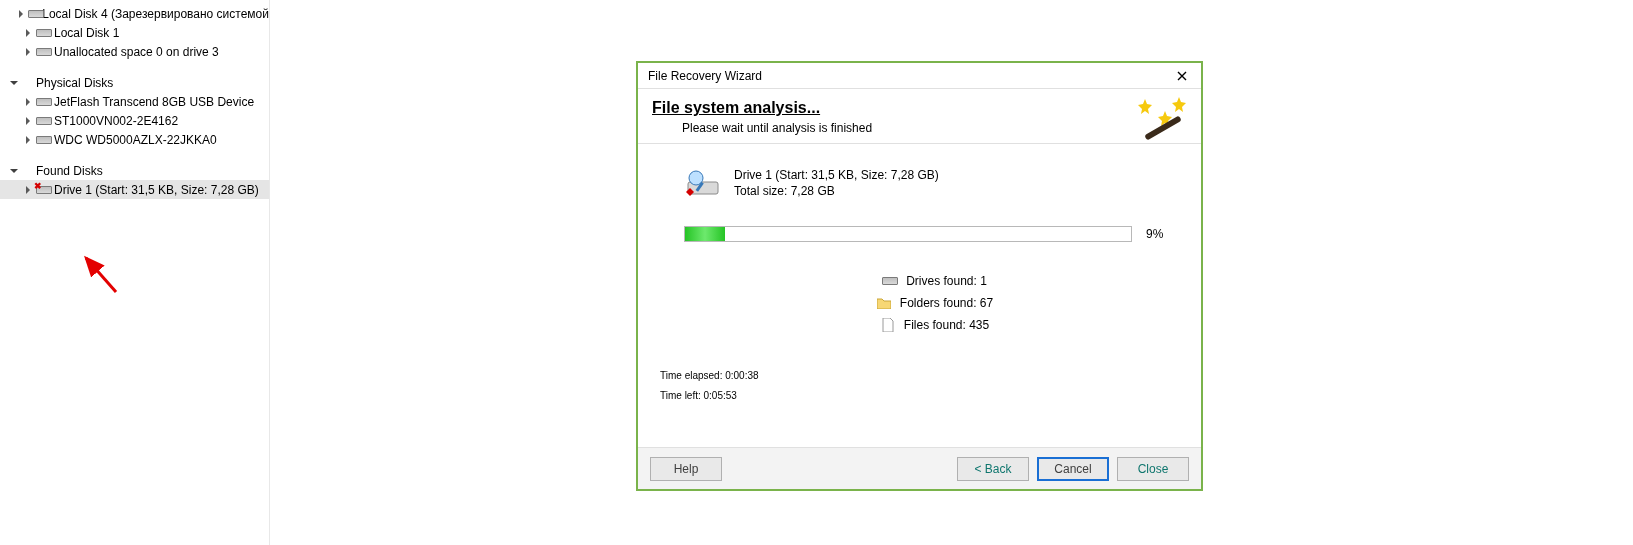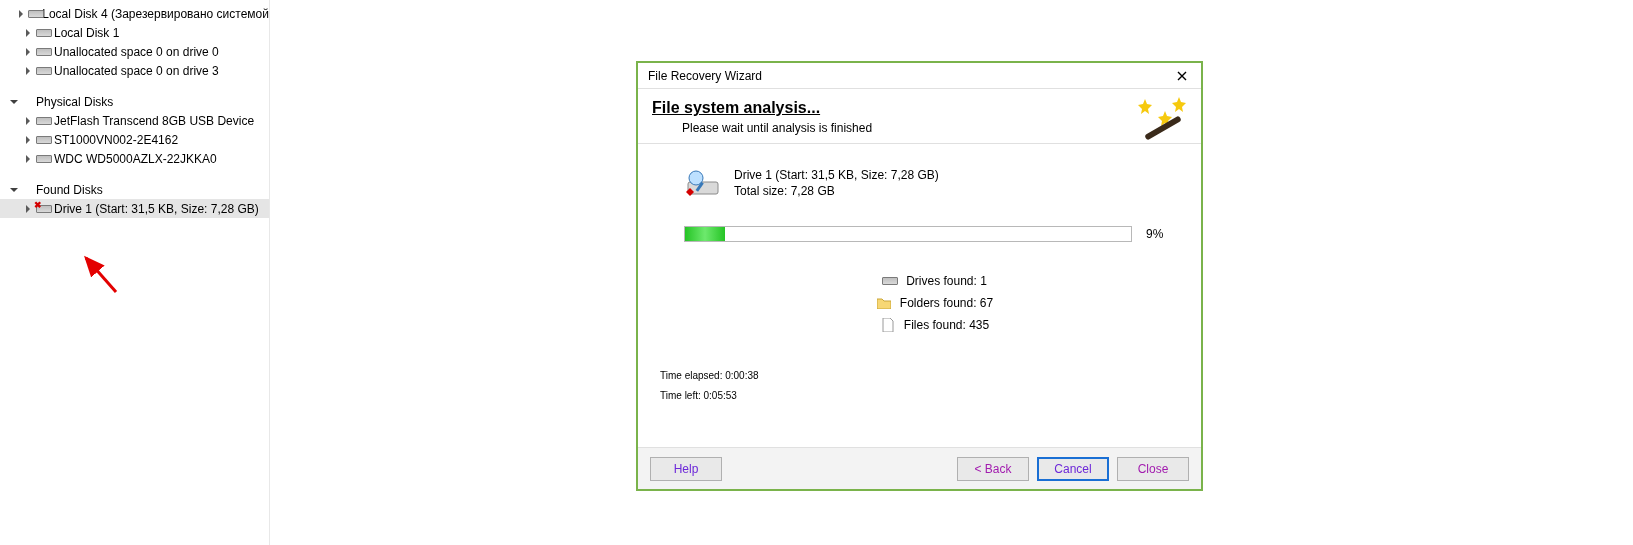--- a/index.html
+++ b/index.html
@@ -148,26 +148,26 @@
     height: 42px;
     border-top: 1px solid #e0e0e0;
     background: #f3f3f3;
     display: flex; align-items: center;
     padding: 0 12px;
   }
   .btn {
     height: 24px; min-width: 72px;
     background: #e9e9e9;
     border: 1px solid #b0b0b0;
-    color: #6d28d9;
+    color: #404040;
     font-size: 12px;
     display: inline-flex; align-items:center; justify-content:center;
     cursor: pointer;
   }
-  .btn.disabled { color: #a21caf; cursor: default; }
+  .btn.disabled { color: #0f766e; cursor: default; }
   .btn.primary { border: 2px solid #1a6fd4; background:#e9e9e9; }
   .footer-spacer { flex: 1; }
   .btn + .btn { margin-left: 8px; }
 </style>
 </head>
 <body>
 
 <div class="tree-panel">
 
   <div class="tree-row">
@@ -182,30 +182,20 @@
   </div>
   <div class="tree-row">
     <span class="tree-spacer" style="width:22px"></span>
     <span class="arrow">
         <svg viewBox="0 0 8 8">
           <path d="M2 0 L6 4 L2 8 Z" fill="#5a5a5a"></path>
         </svg>
       </span>
     <span class="disk-icon"></span>
     <span class="tree-label">Local Disk 1</span>
-  </div>
-  <div class="tree-row">
-    <span class="tree-spacer" style="width:22px"></span>
-    <span class="arrow">
-        <svg viewBox="0 0 8 8">
-          <path d="M2 0 L6 4 L2 8 Z" fill="#5a5a5a"></path>
-        </svg>
-      </span>
-    <span class="disk-icon"></span>
-    <span class="tree-label">Unallocated space 0 on drive 0</span>
   </div>
   <div class="tree-row">
     <span class="tree-spacer" style="width:22px"></span>
     <span class="arrow">
         <svg viewBox="0 0 8 8">
           <path d="M2 0 L6 4 L2 8 Z" fill="#5a5a5a"></path>
         </svg>
       </span>
     <span class="disk-icon"></span>
     <span class="tree-label">Unallocated space 0 on drive 3</span>

